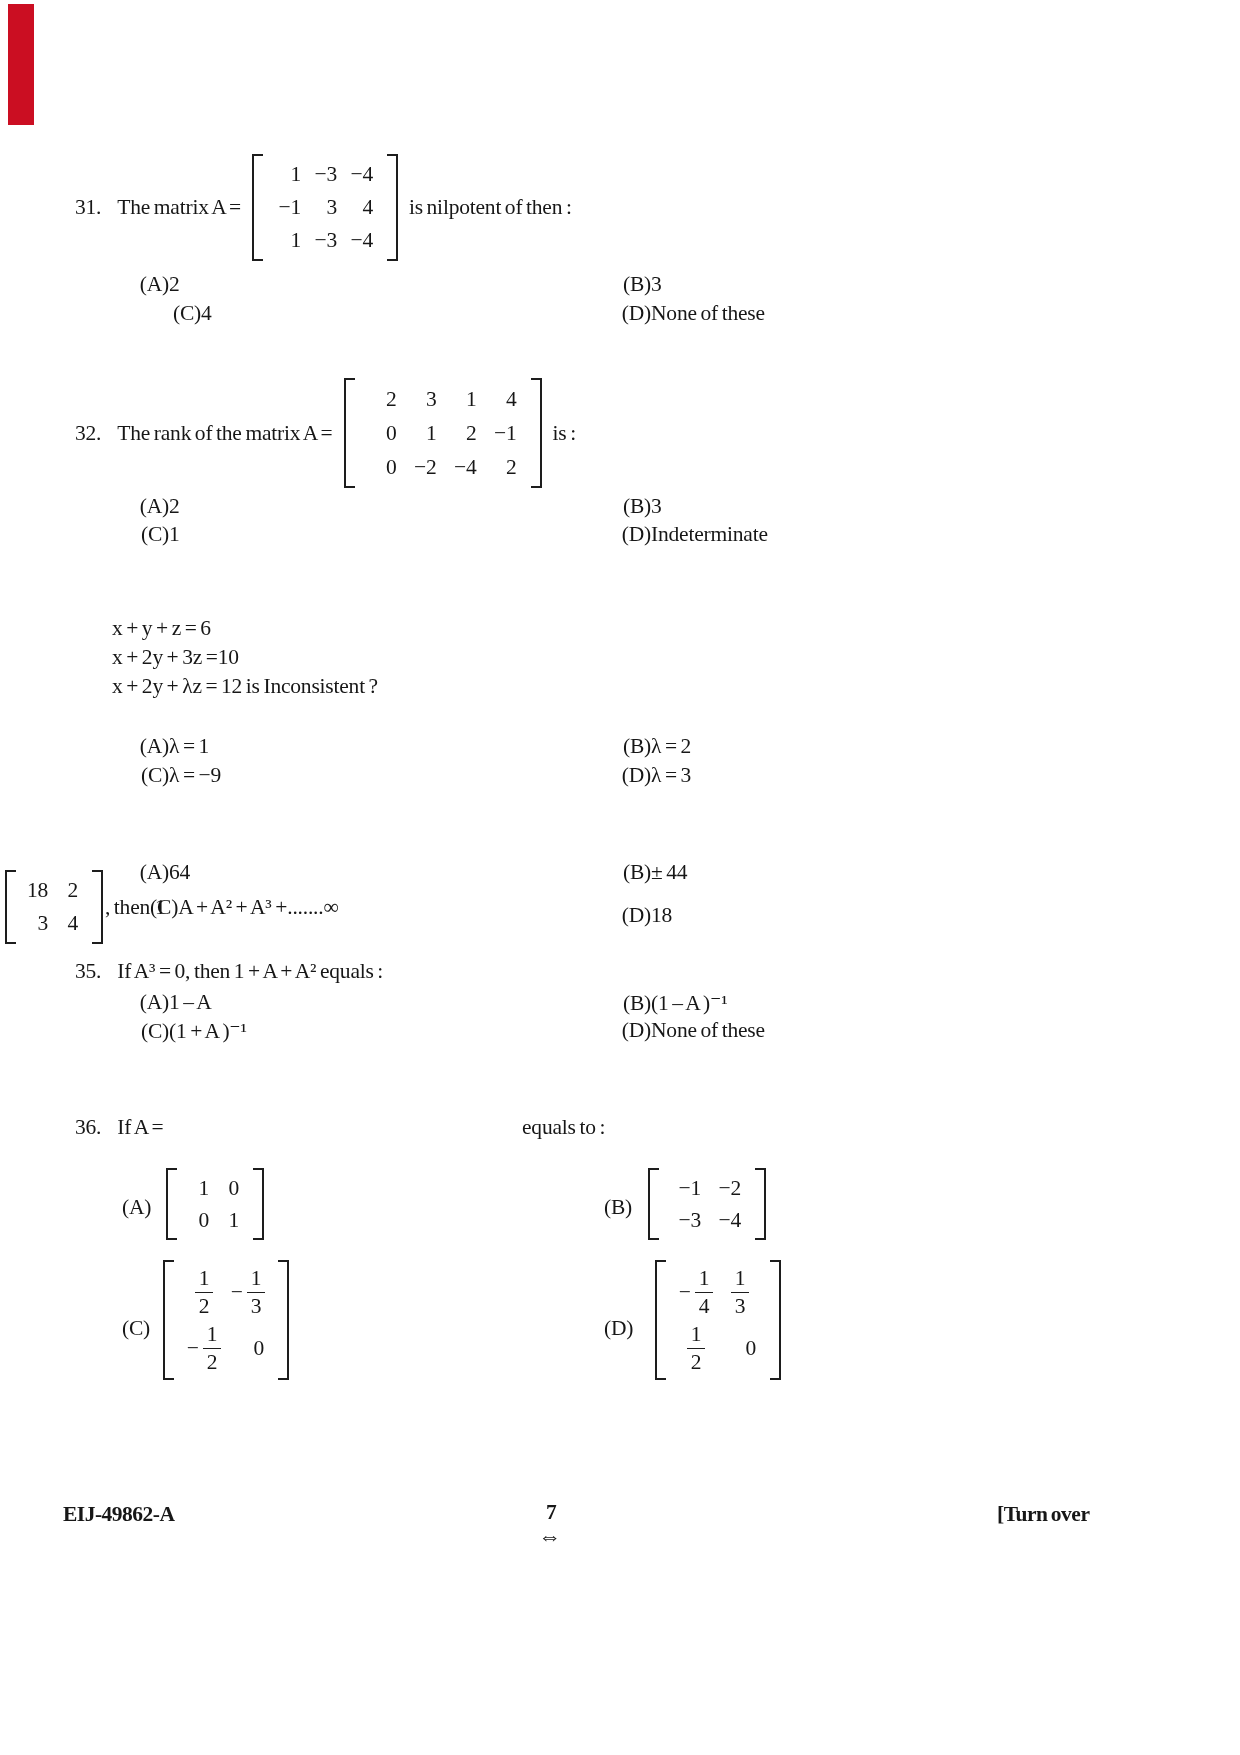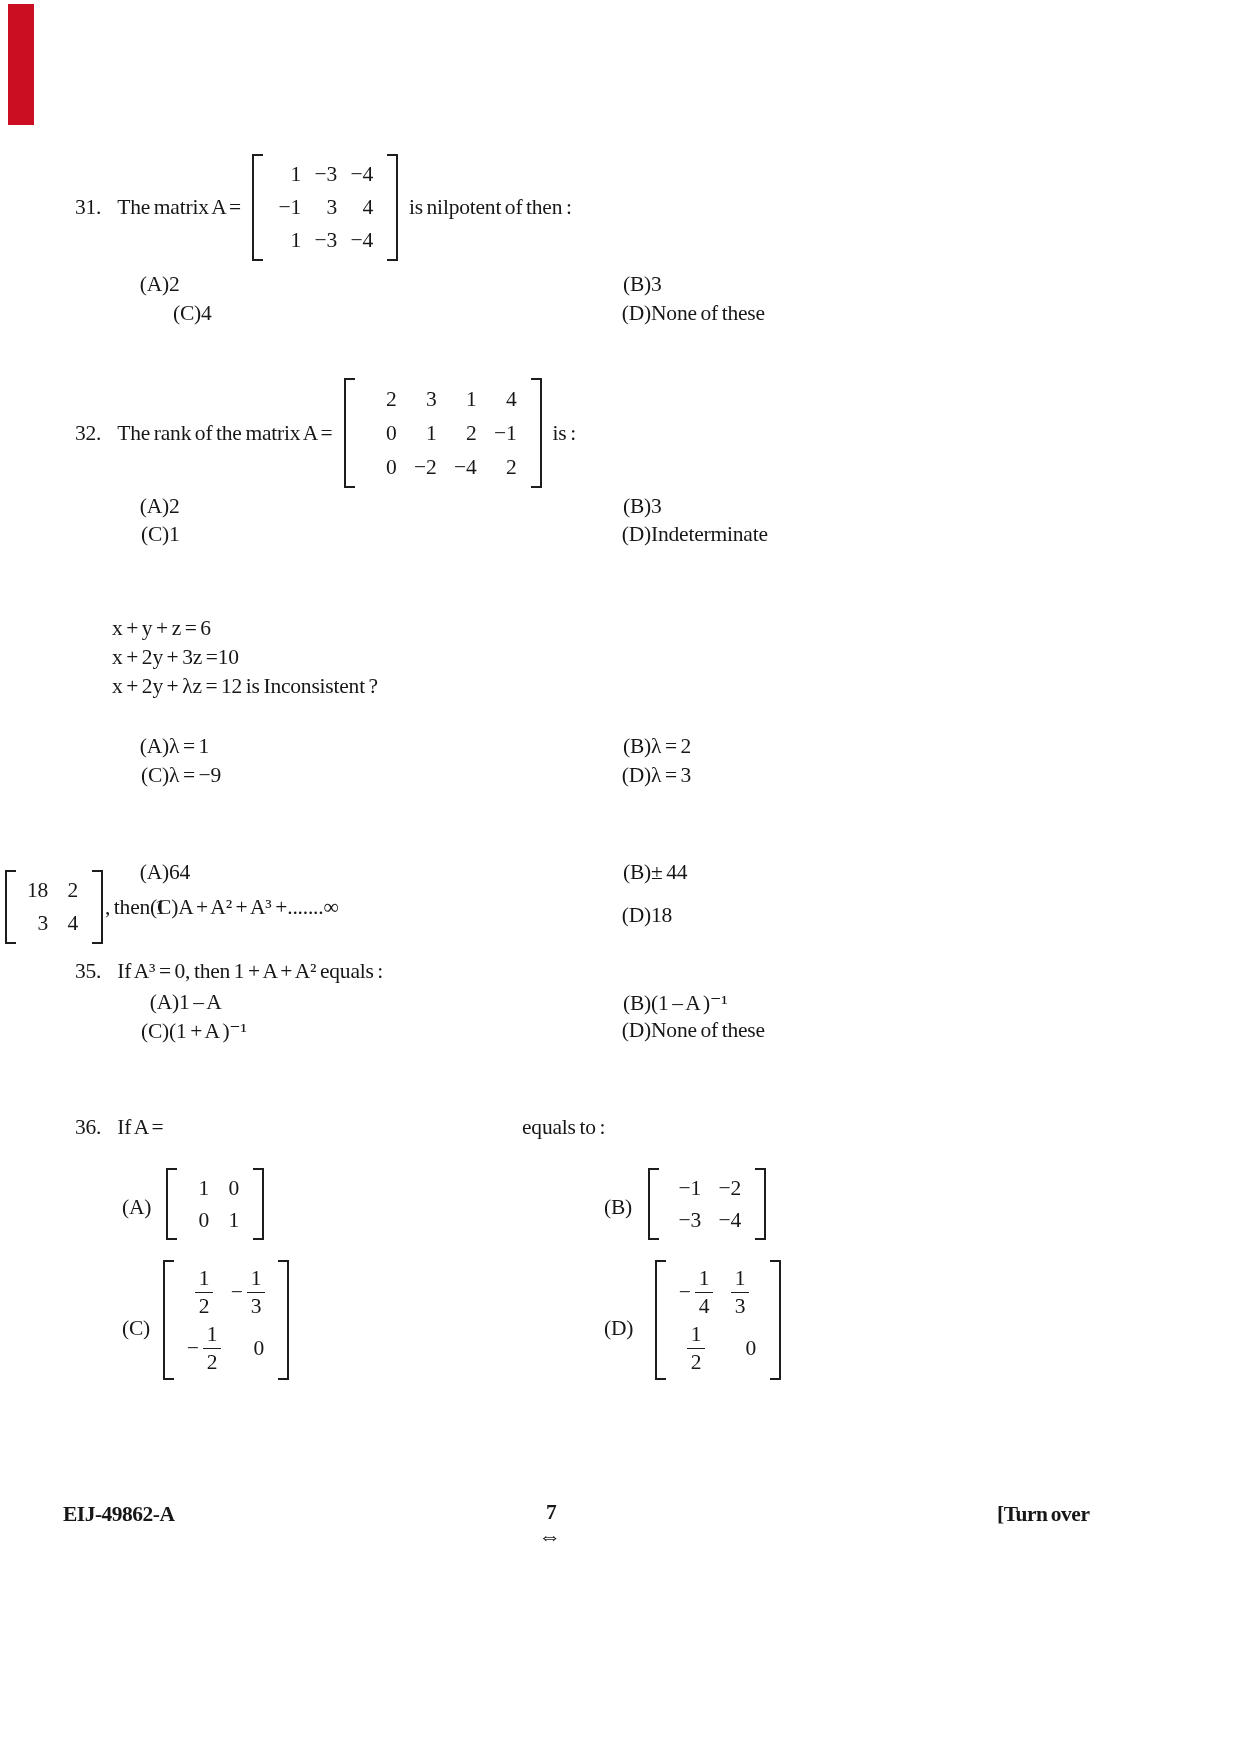--- a/index.html
+++ b/index.html
@@ -148,21 +148,21 @@
       <span class="one">1</span>
       <span>(C)</span>
     </span>
     <span>A + A² + A³ +.......∞</span>
   </div>
 
   <div class="qline" style="left:75px;top:959px;">
     <span class="qnum">35.</span>
     <span class="qtext">If A³ = 0, then 1 + A + A² equals :</span>
   </div>
-  <div class="opt" style="left:132px;top:990px;"><span class="olabel">(A)</span><span>1 – A</span></div>
+  <div class="opt" style="left:122px;top:990px;"><span class="olabel">(A)</span><span>1 – A</span></div>
   <div class="opt" style="left:604px;top:990px;"><span class="olabel">(B)</span><span>(1 – A )⁻¹</span></div>
   <div class="opt" style="left:122px;top:1018px;"><span class="olabel">(C)</span><span>(1 + A )⁻¹</span></div>
   <div class="opt" style="left:604px;top:1018px;"><span class="olabel">(D)</span><span>None of these</span></div>
 
   <div class="qline" style="left:75px;top:1115px;">
     <span class="qnum">36.</span>
     <span class="qtext">If A =</span>
   </div>
   <div class="eq" style="left:522px;top:1115px;">equals to :</div>
 

